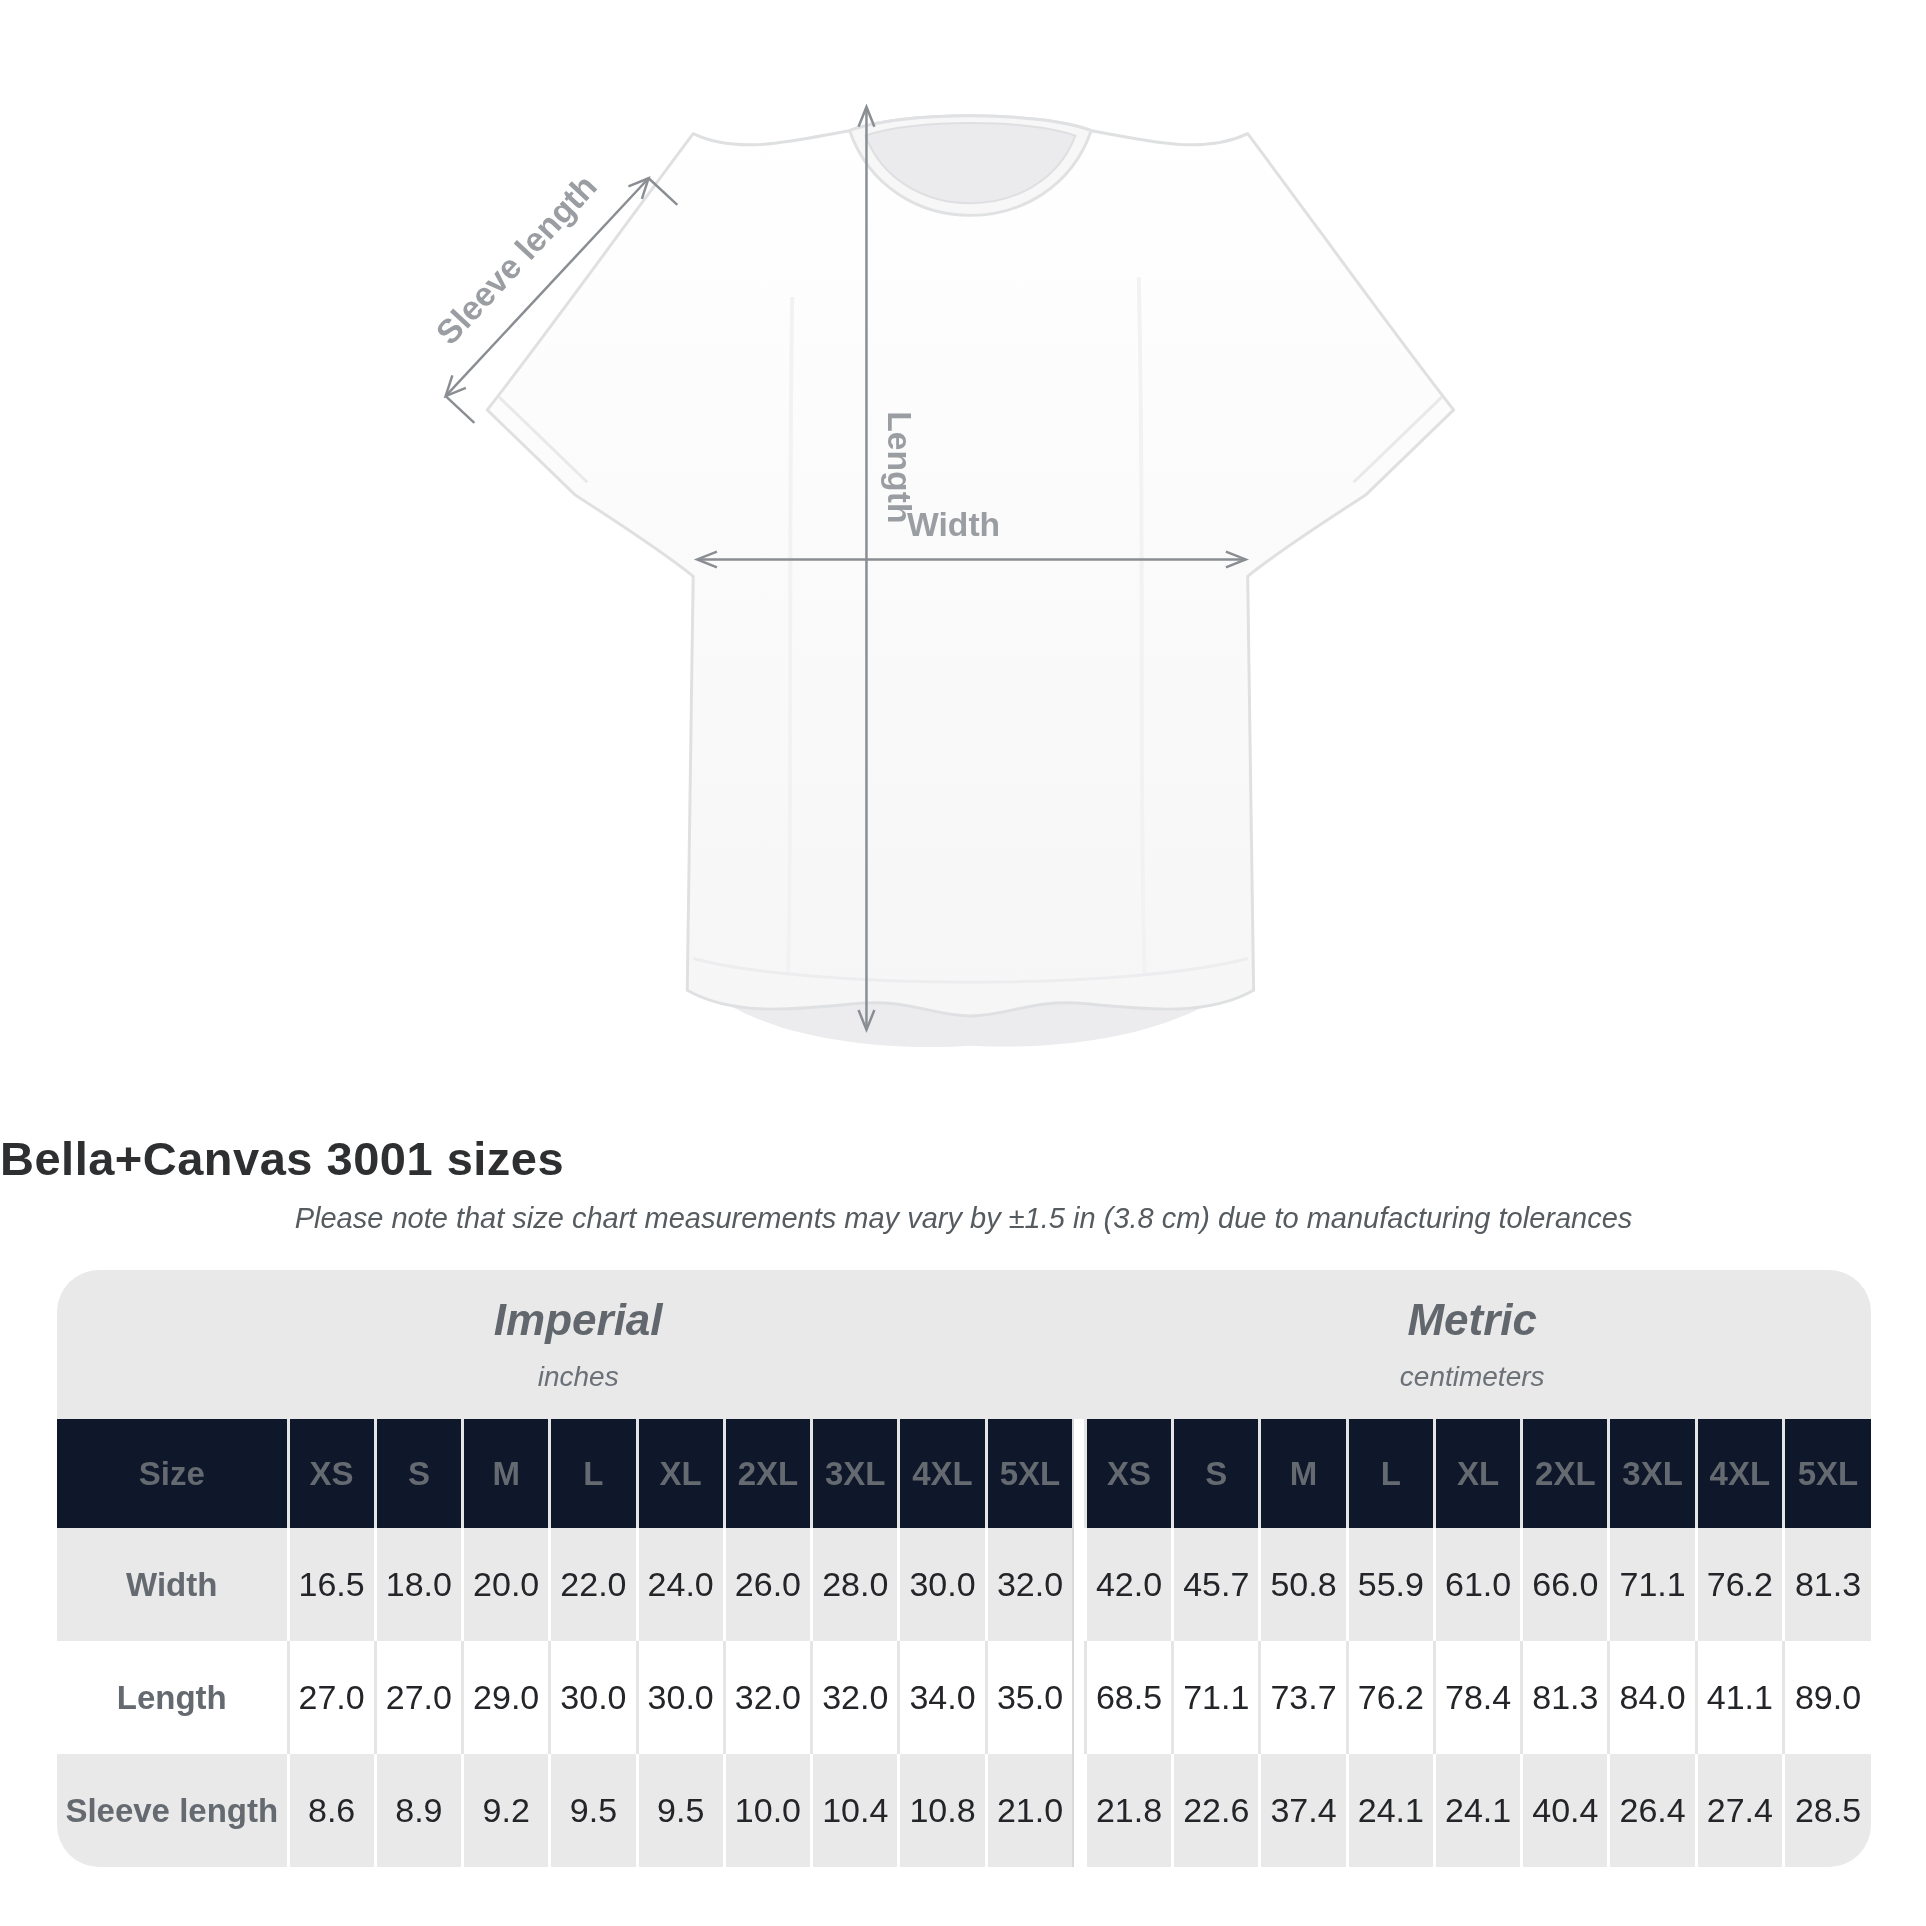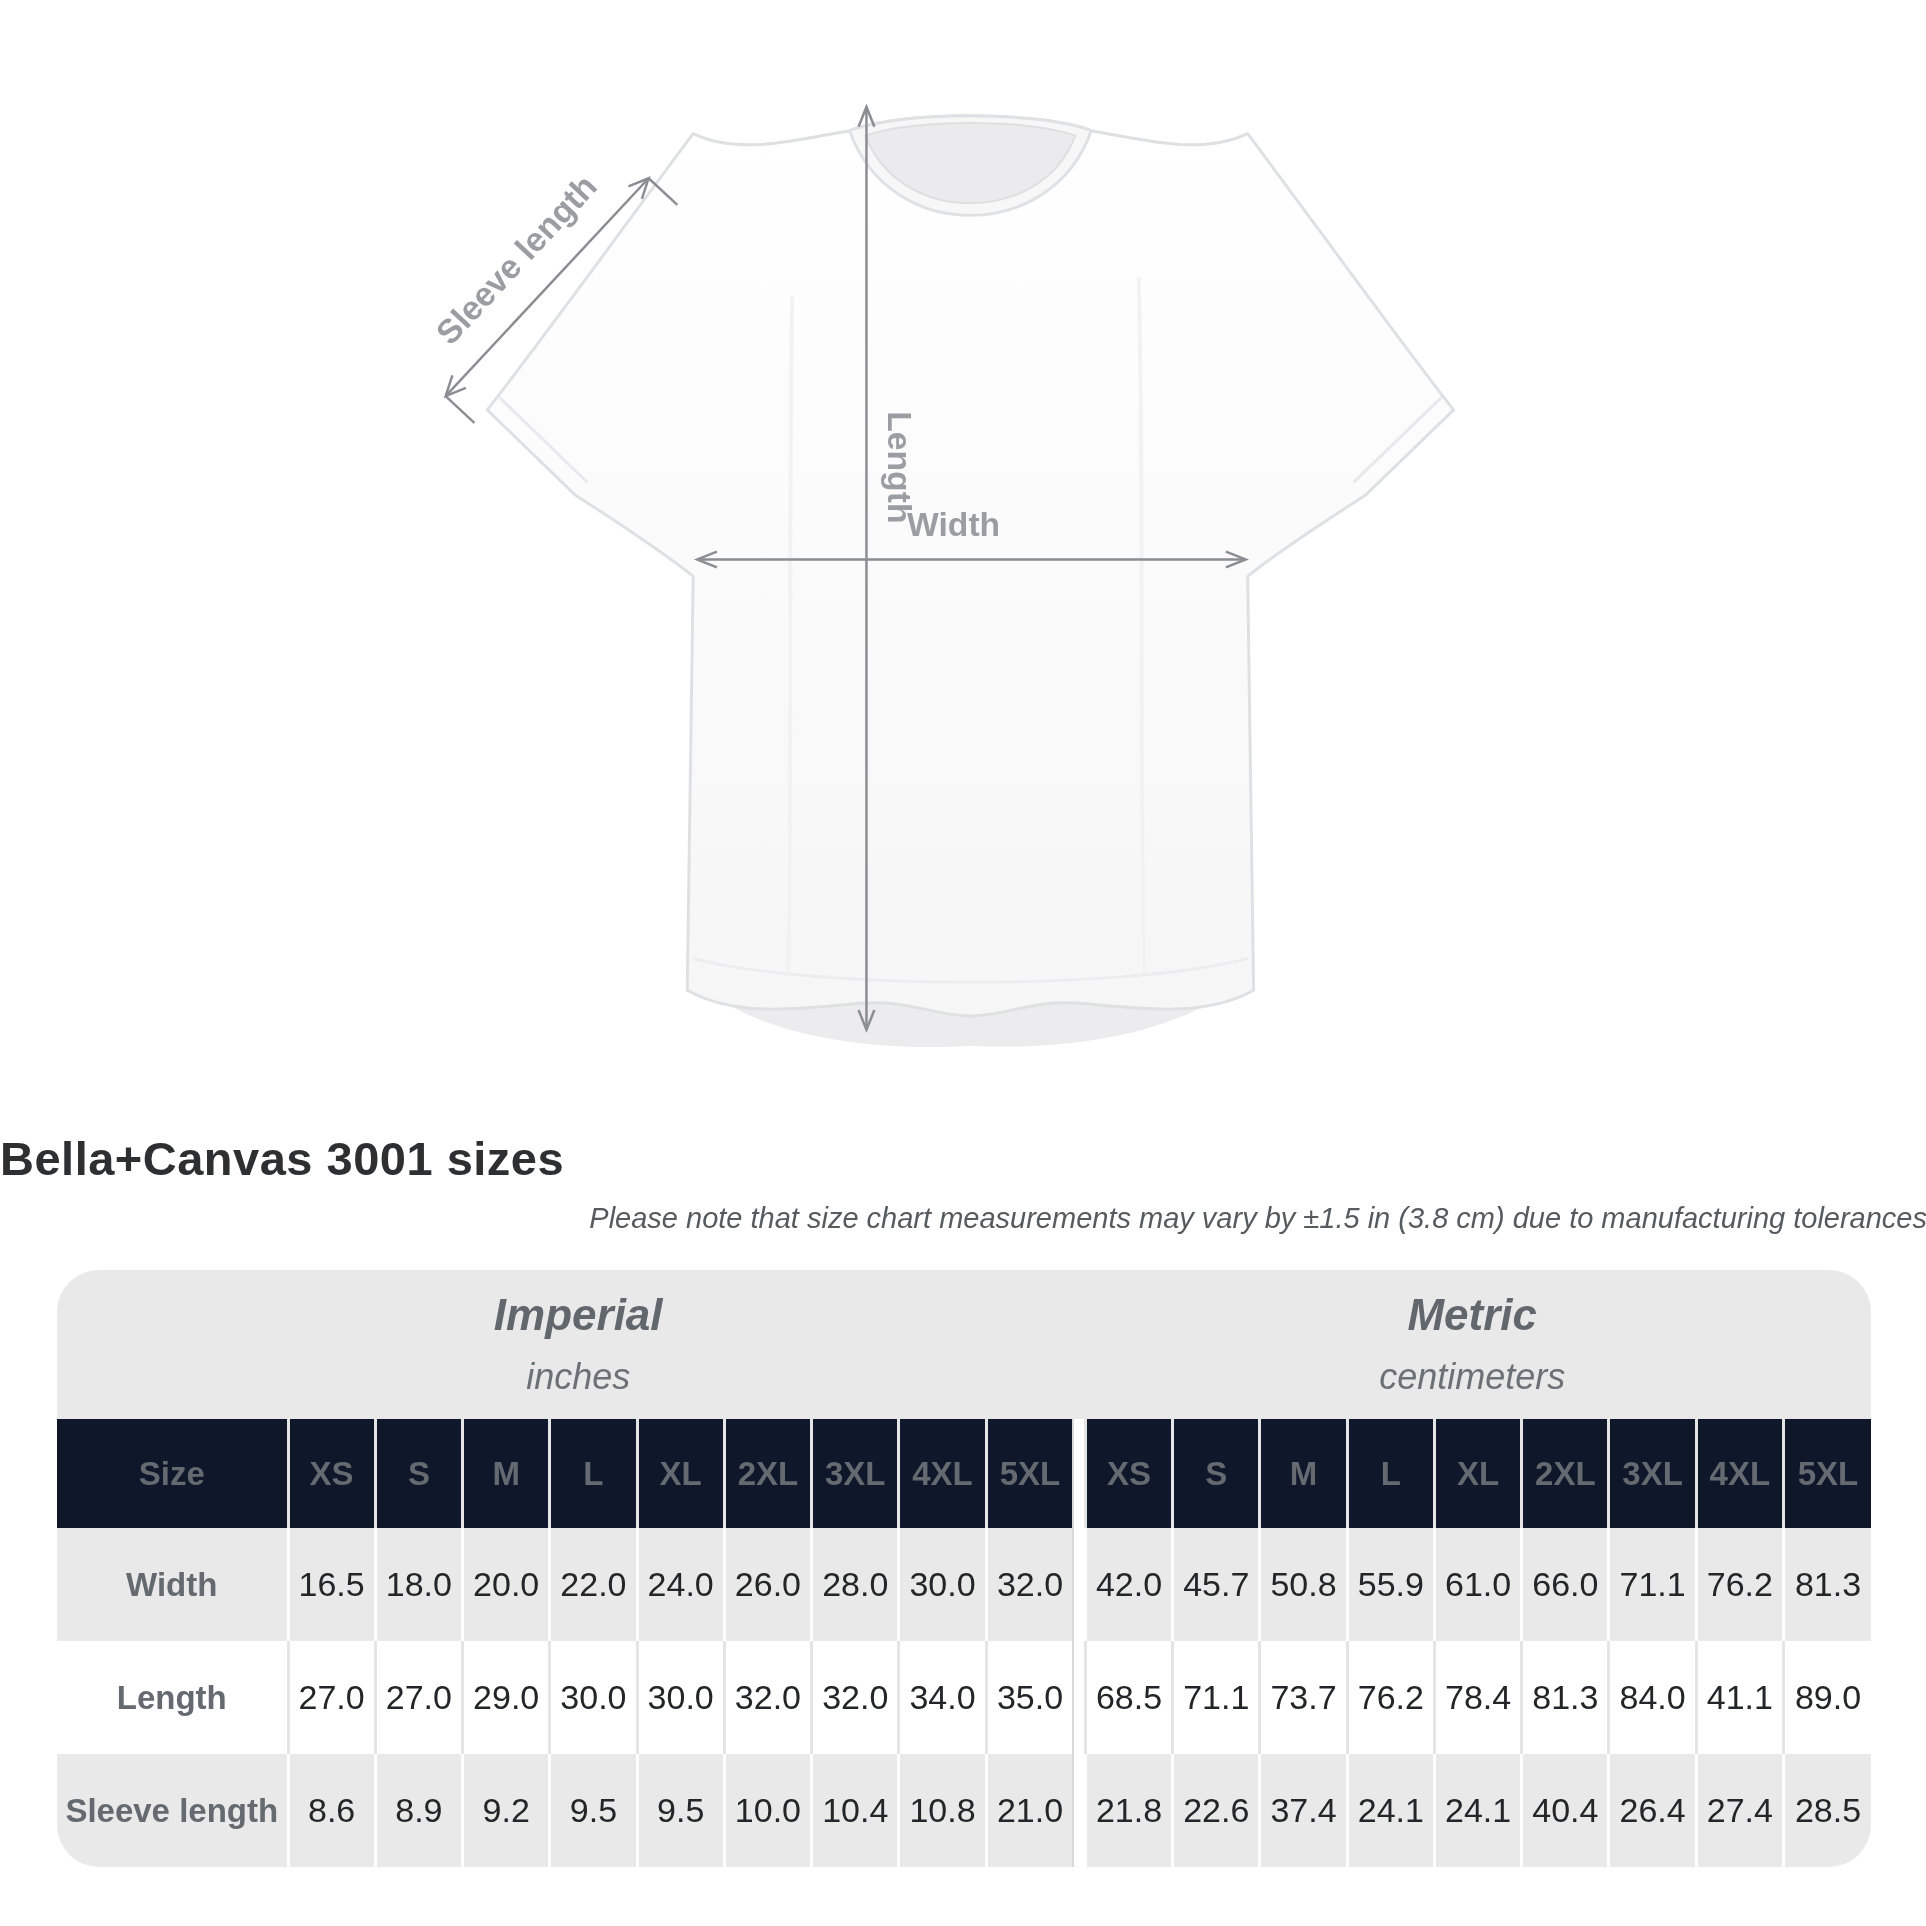--- a/index.html
+++ b/index.html
@@ -1,33 +1,33 @@
 <!DOCTYPE html>
 <html><head>
 <meta charset="utf-8">
 <style>
   html,body{margin:0;padding:0}
   body{width:1927px;height:1927px;background:#ffffff;font-family:"Liberation Sans",sans-serif;}
   .page{position:relative;width:1927px;height:1927px;background:#fff;overflow:hidden}
   #shirt-svg{position:absolute;left:0;top:0}
   .page-title{position:absolute;top:1131px;left:0;width:100%;text-align:left;
     font-size:47px;font-weight:bold;color:#2e2f30;letter-spacing:0.5px}
-  .page-subtitle{position:absolute;top:1202px;left:0;width:100%;text-align:right;
+  .page-subtitle{position:absolute;top:1202px;left:0;width:100%;text-align:center;
     font-size:29px;font-style:italic;color:#565b5f}
   .table-wrap{position:absolute;left:57px;top:1270px;width:1814px;height:597px;
     border-radius:42px;overflow:hidden}
   table.size-table{width:100%;height:100%;border-collapse:collapse;table-layout:fixed}
   col.size-col{width:231px}
   col.div-col{width:12px}
   tr.band-row{height:149px}
   tr.head-row{height:109px}
   .band-cell{background:#e9e9ea;text-align:center;vertical-align:middle}
   .imperial-band{padding-left:26px}
   .band-label{font-size:44px;font-weight:bold;font-style:italic;color:#61676d;line-height:1.1}
-  .band-unit{font-size:36px;font-style:italic;color:#6b7177;margin-top:16px}
+  .band-unit{font-size:28px;font-style:italic;color:#6b7177;margin-top:16px}
   td{vertical-align:middle;text-align:center;padding:0}
   .label-cell,.head-cell{font-weight:bold;color:#646a70;font-size:33px}
   .data-cell{font-size:34px;color:#232528}
   tr.gray td{background:#e9e9ea}
   tr.white td{background:#ffffff}
   .head-row td{background:#0f172a}
   .head-row .vcell{border-left:3px solid #e5e5e6}
   tr.white .vcell{border-left:3px solid #e5e5e6}
   tr.gray .vcell{border-left:3px solid #ffffff}
   td.divider-cell{background:#ffffff !important;border-left:2px solid #d9d9da;border-right:2px solid #d9d9da}

